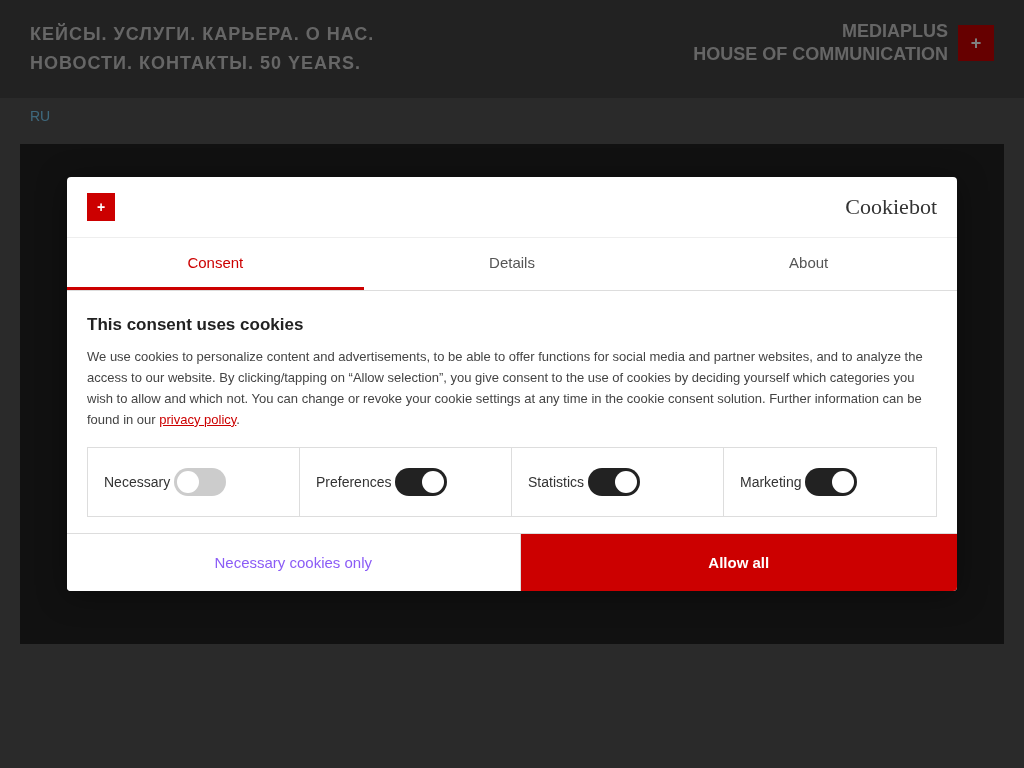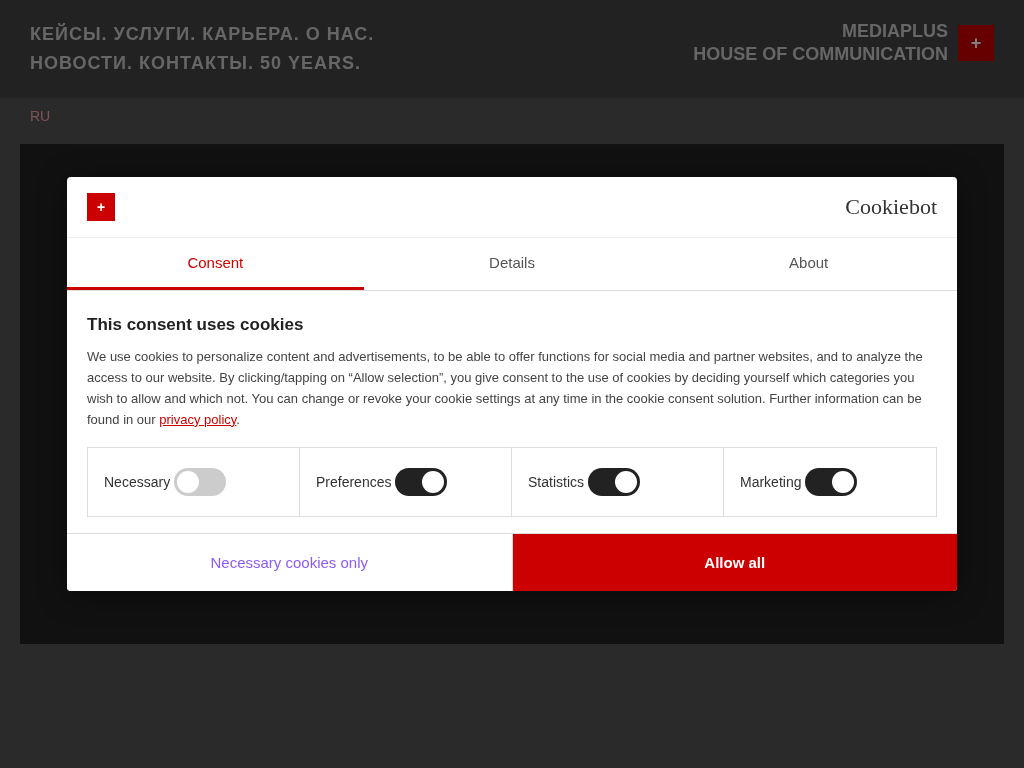--- a/index.html
+++ b/index.html
@@ -49,21 +49,21 @@
       background: #cc0000;
       display: flex;
       align-items: center;
       justify-content: center;
       color: white;
       font-weight: bold;
       font-size: 18px;
     }
 
     .bg-lang {
-      color: #fca5a5;
+      color: #7dd3fc;
       padding: 10px 30px;
       font-size: 14px;
     }
 
     .bg-image {
       background: #222;
       margin: 10px 20px;
       height: 500px;
       display: flex;
       flex-direction: column;
@@ -259,21 +259,21 @@
       border: none;
       border-right: 1px solid #ddd;
       font-size: 15px;
       color: #8b5cf6;
       cursor: pointer;
       font-weight: normal;
     }
 
     .btn-allow-all {
       flex: 1;
-      padding: 20px;
+      padding: 12px;
       background: #cc0000;
       border: none;
       font-size: 15px;
       color: white;
       cursor: pointer;
       font-weight: bold;
     }
   </style>
 </head>
 <body>

